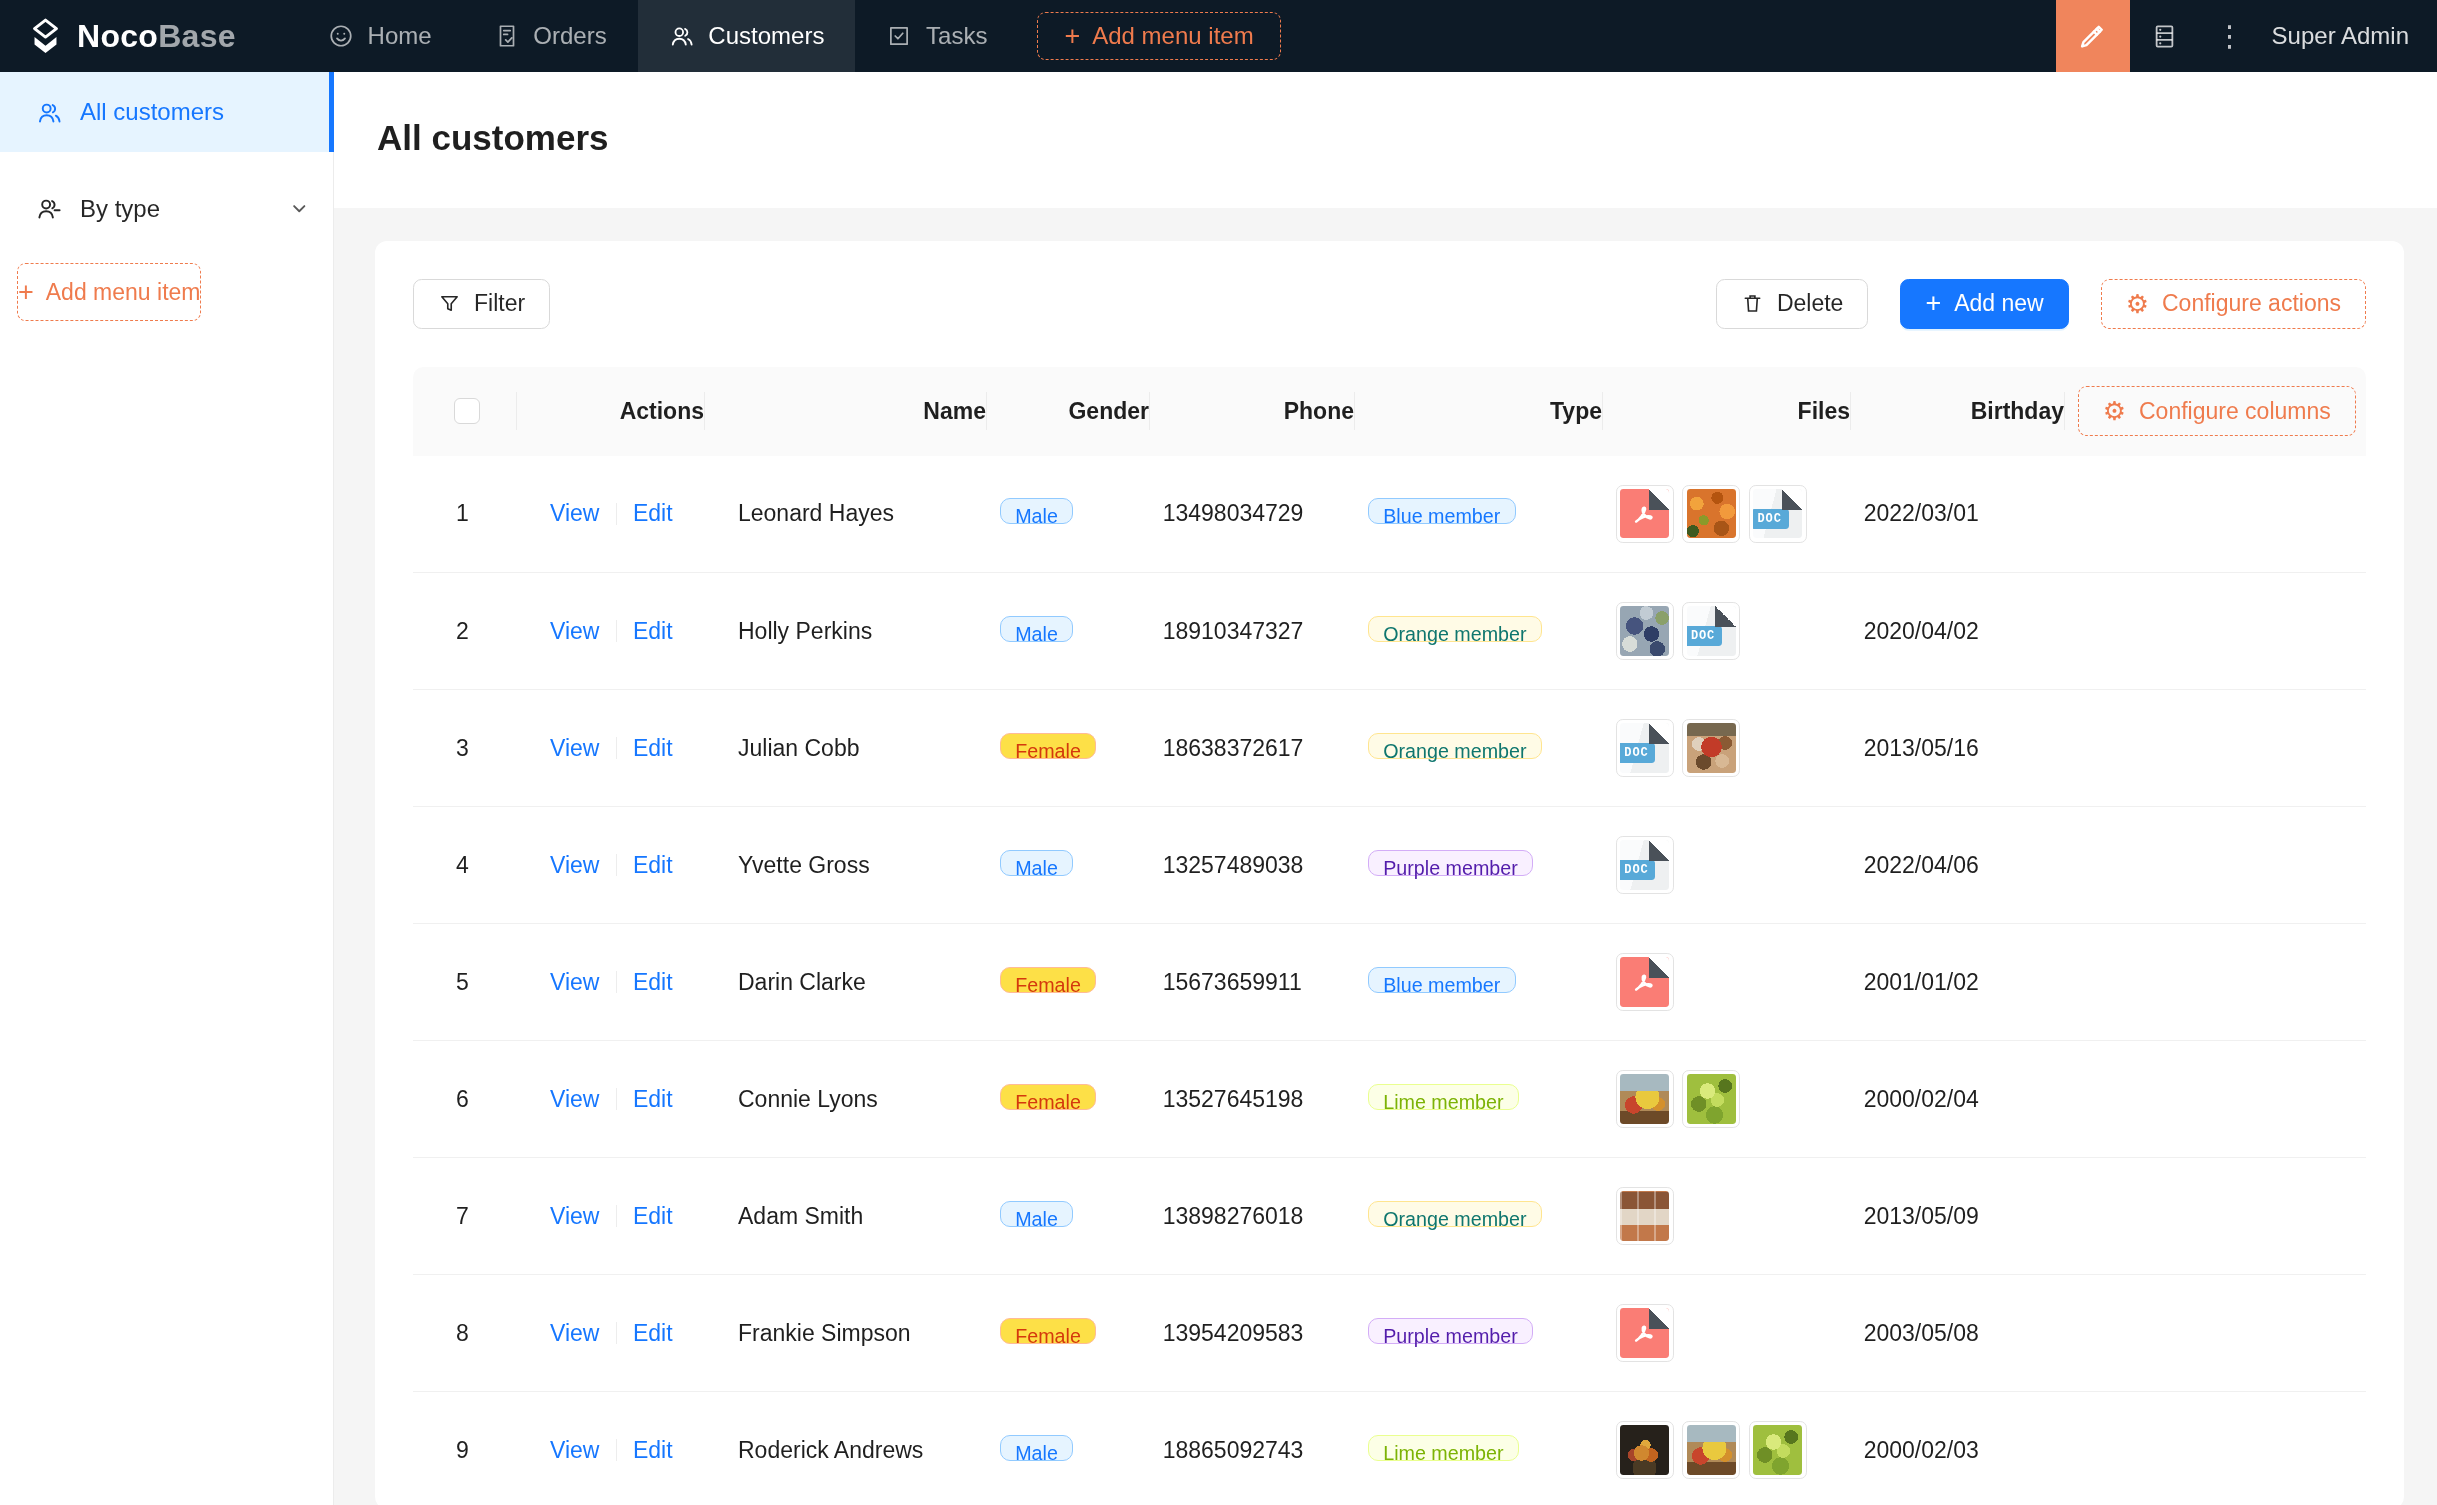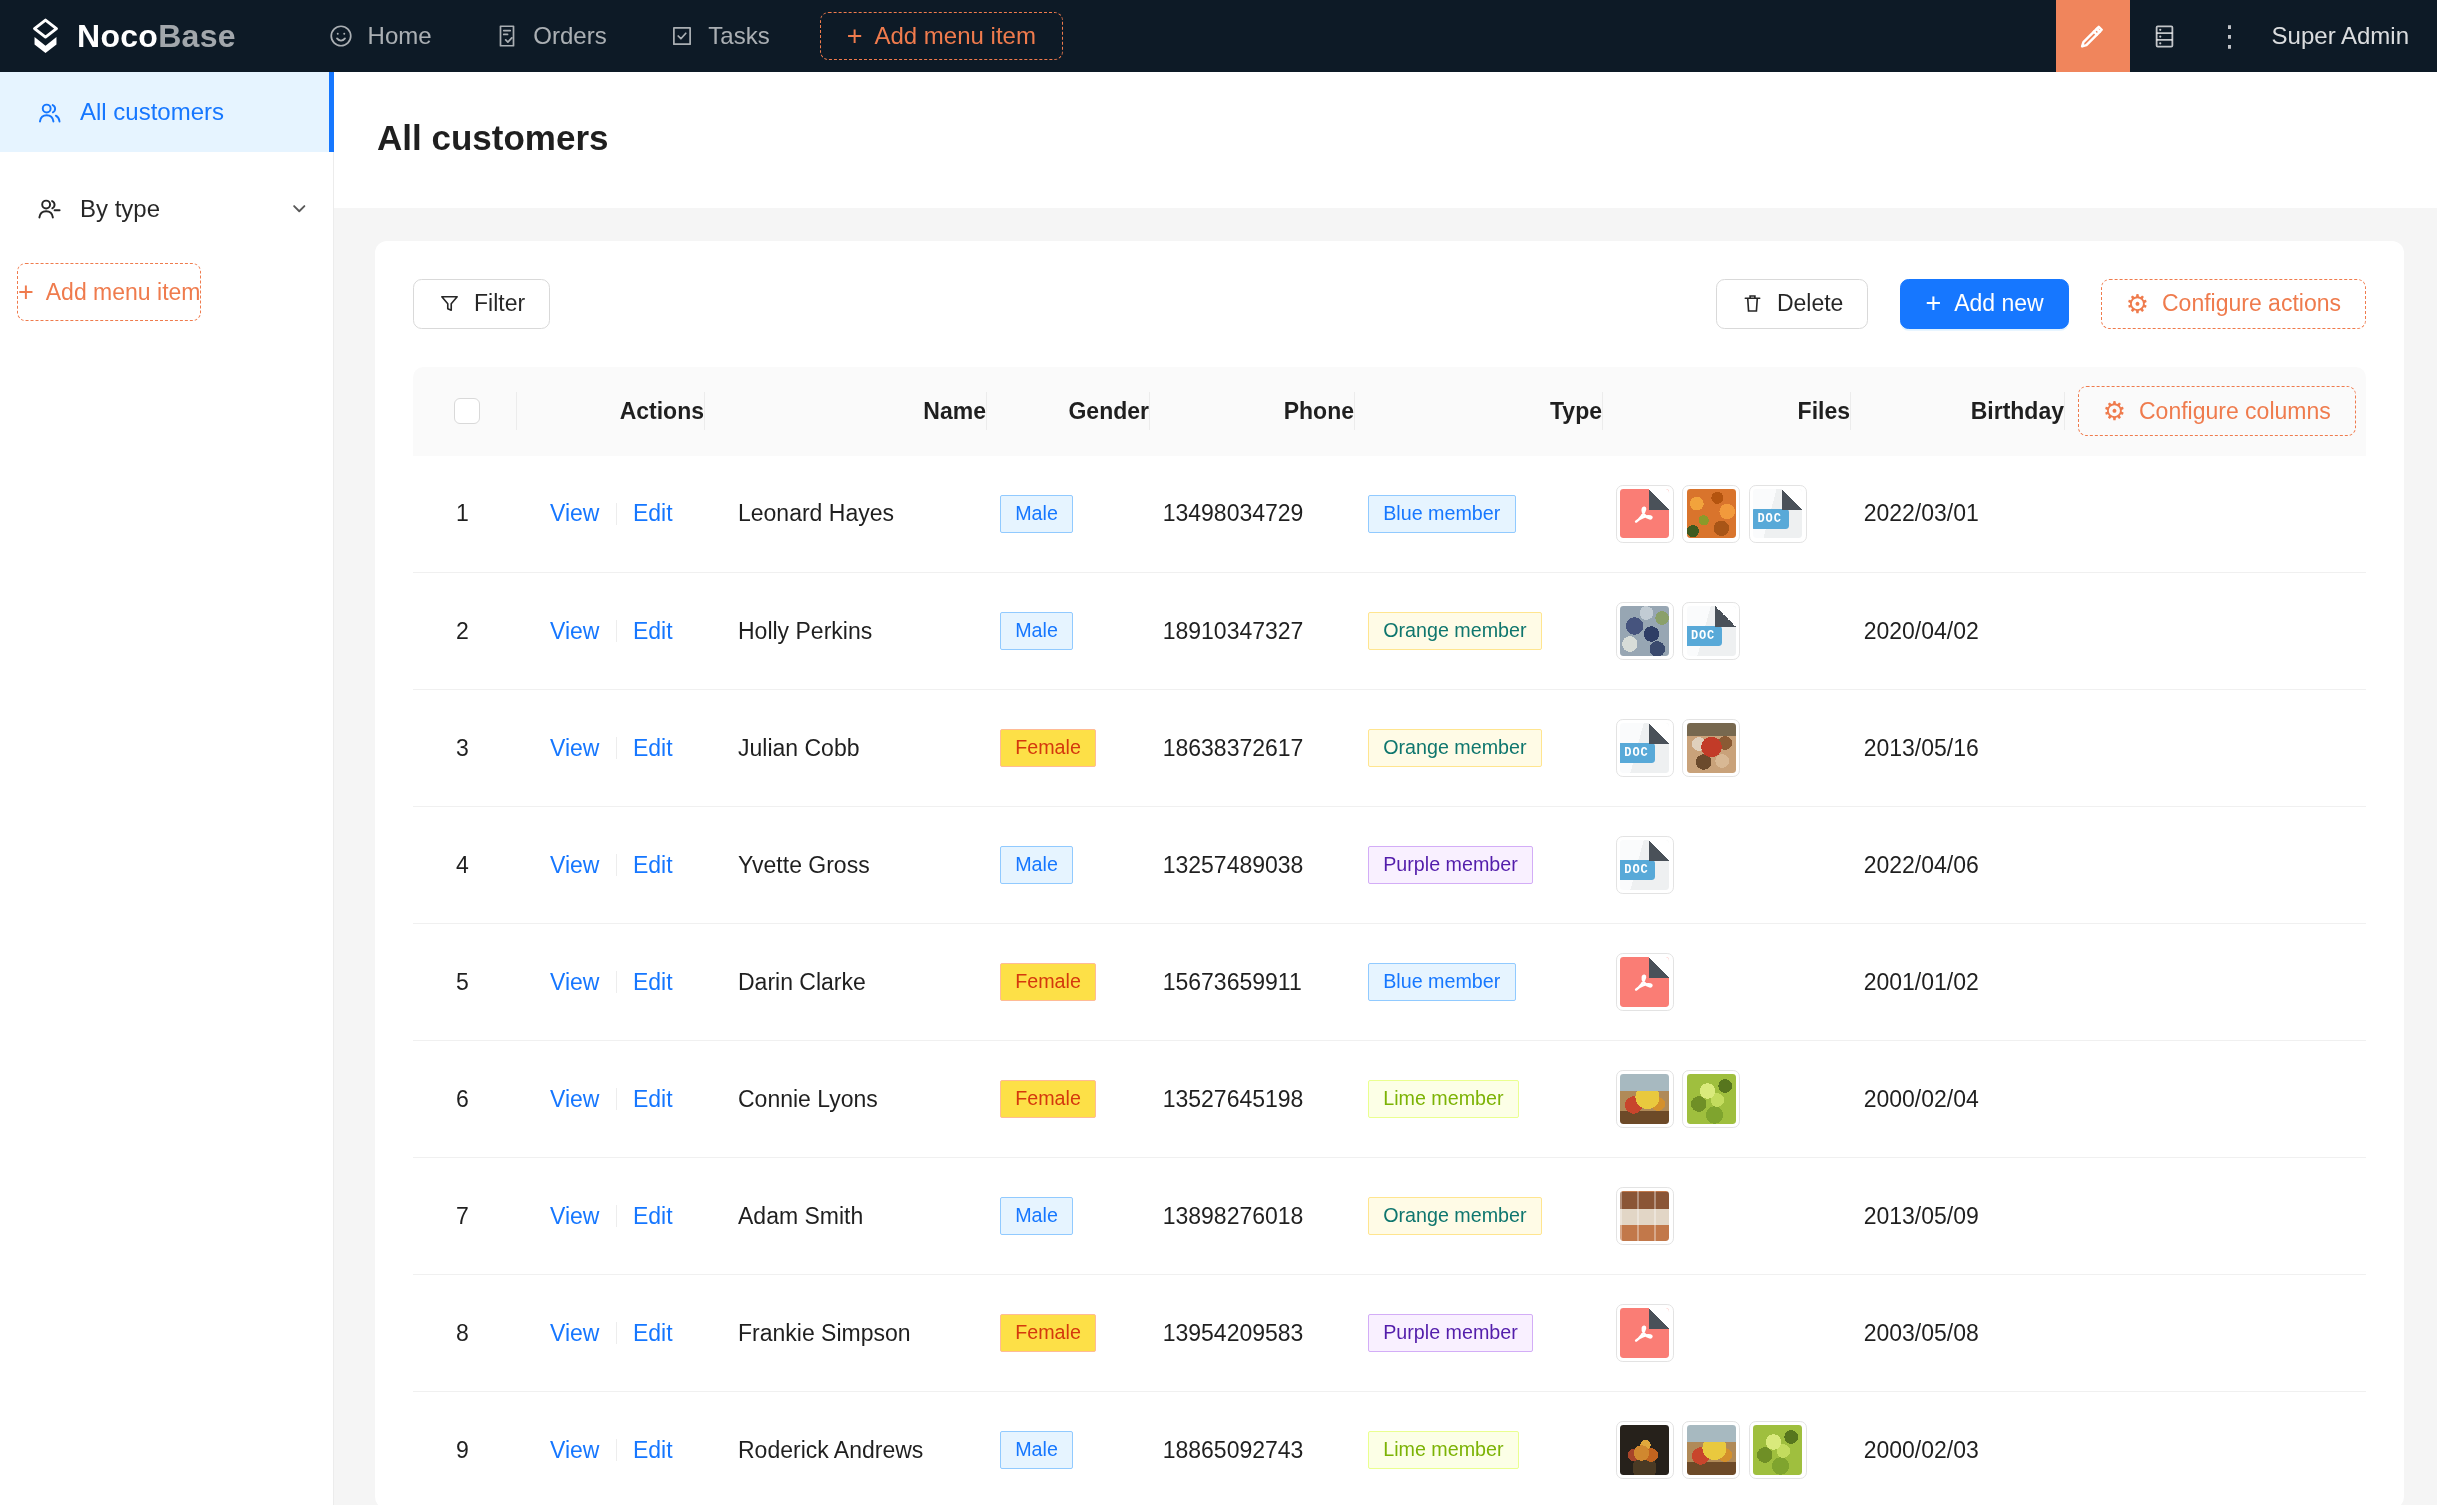--- a/index.html
+++ b/index.html
@@ -97,22 +97,22 @@
   }
   thead th.h-pad { padding-left: 34px; }
   tbody td { height: 117px; border-bottom: 0.9px solid #f0f0f0; padding-left: 13.7px; vertical-align: middle; }
   td.c-index { padding-left: 43px; color: rgba(0,0,0,.88); }
   td.c-actions, td.c-name { padding-left: 34px; }
   .chk { width: 26px; height: 26px; border: 1.7px solid #d9d9d9; border-radius: 6px; background: #fff; cursor: pointer; }
   .link { color: #1677ff; cursor: pointer; }
   .act-divider { display: inline-block; width: 0.9px; height: 22px; background: #ededed; margin: 0 16.3px; vertical-align: -3.4px; }
 
   .tag {
-    display: inline-block; height: 38px; line-height: 35px; padding: 0 14.5px;
-    border-radius: 2px; font-size: 19.7px; border: 1.7px solid; white-space: nowrap;
+    display: inline-block; height: 26px; line-height: 35px; padding: 0 14.5px;
+    border-radius: 10px; font-size: 19.7px; border: 1.7px solid; white-space: nowrap;
   }
   .tag-blue    { background: #e6f4ff; border-color: #91caff; color: #1677ff; }
   .tag-volcano { background: #fde047; border-color: #ffbb96; color: #d4380d; }
   .tag-gold    { background: #fffbe6; border-color: #ffe58f; color: #0f766e; }
   .tag-purple  { background: #f9f0ff; border-color: #d3adf7; color: #531dab; }
   .tag-lime    { background: #fcffe6; border-color: #eaff8f; color: #7cb305; }
 
   
   .files { display: flex; gap: 8.6px; font-family: Liberation Mono, monospace; }
   .thumb { width: 58px; height: 58px; border: 0.9px solid #e3e3e3; border-radius: 6.8px; background: #fff; padding: 3.4px; cursor: pointer; }
@@ -205,20 +205,30 @@
         <div class="nav-item">
           <span class="icon">
             <svg viewBox="0 0 24 24" fill="none" stroke="currentColor" stroke-width="1.6" stroke-linecap="round" stroke-linejoin="round">
               <path d="M6 3h12v18H6z"></path>
               <path d="M9 7h6M9 10.5h3.5"></path>
               <path d="M10.8 15.6l2 2 3.6-3.8"></path>
             </svg>
           </span>
           <span>Orders</span>
         </div>
+        <div class="nav-item active">
+          <span class="icon">
+            <svg viewBox="0 0 24 24" fill="none" stroke="currentColor" stroke-width="1.7" stroke-linecap="round">
+              <circle cx="9.5" cy="8.5" r="3.5"></circle>
+              <path d="M3.5 20c.5-3.4 3-5.5 6-5.5s5.5 2.1 6 5.5"></path>
+              <path d="M14.8 5.4a3.5 3.5 0 0 1 .2 6.4M17.6 14.8c1.9.9 3 2.7 3.3 5.2"></path>
+            </svg>
+          </span>
+          <span>Customers</span>
+        </div>
         <div class="nav-item">
           <span class="icon">
             <svg viewBox="0 0 24 24" fill="none" stroke="currentColor" stroke-width="1.6" stroke-linejoin="round">
               <rect x="4.5" y="4.5" width="15" height="15"></rect>
               <path d="M8.5 12l2.5 2.5 4.5-5" stroke-linecap="round"></path>
             </svg>
           </span>
           <span>Tasks</span>
         </div>
       </div>

